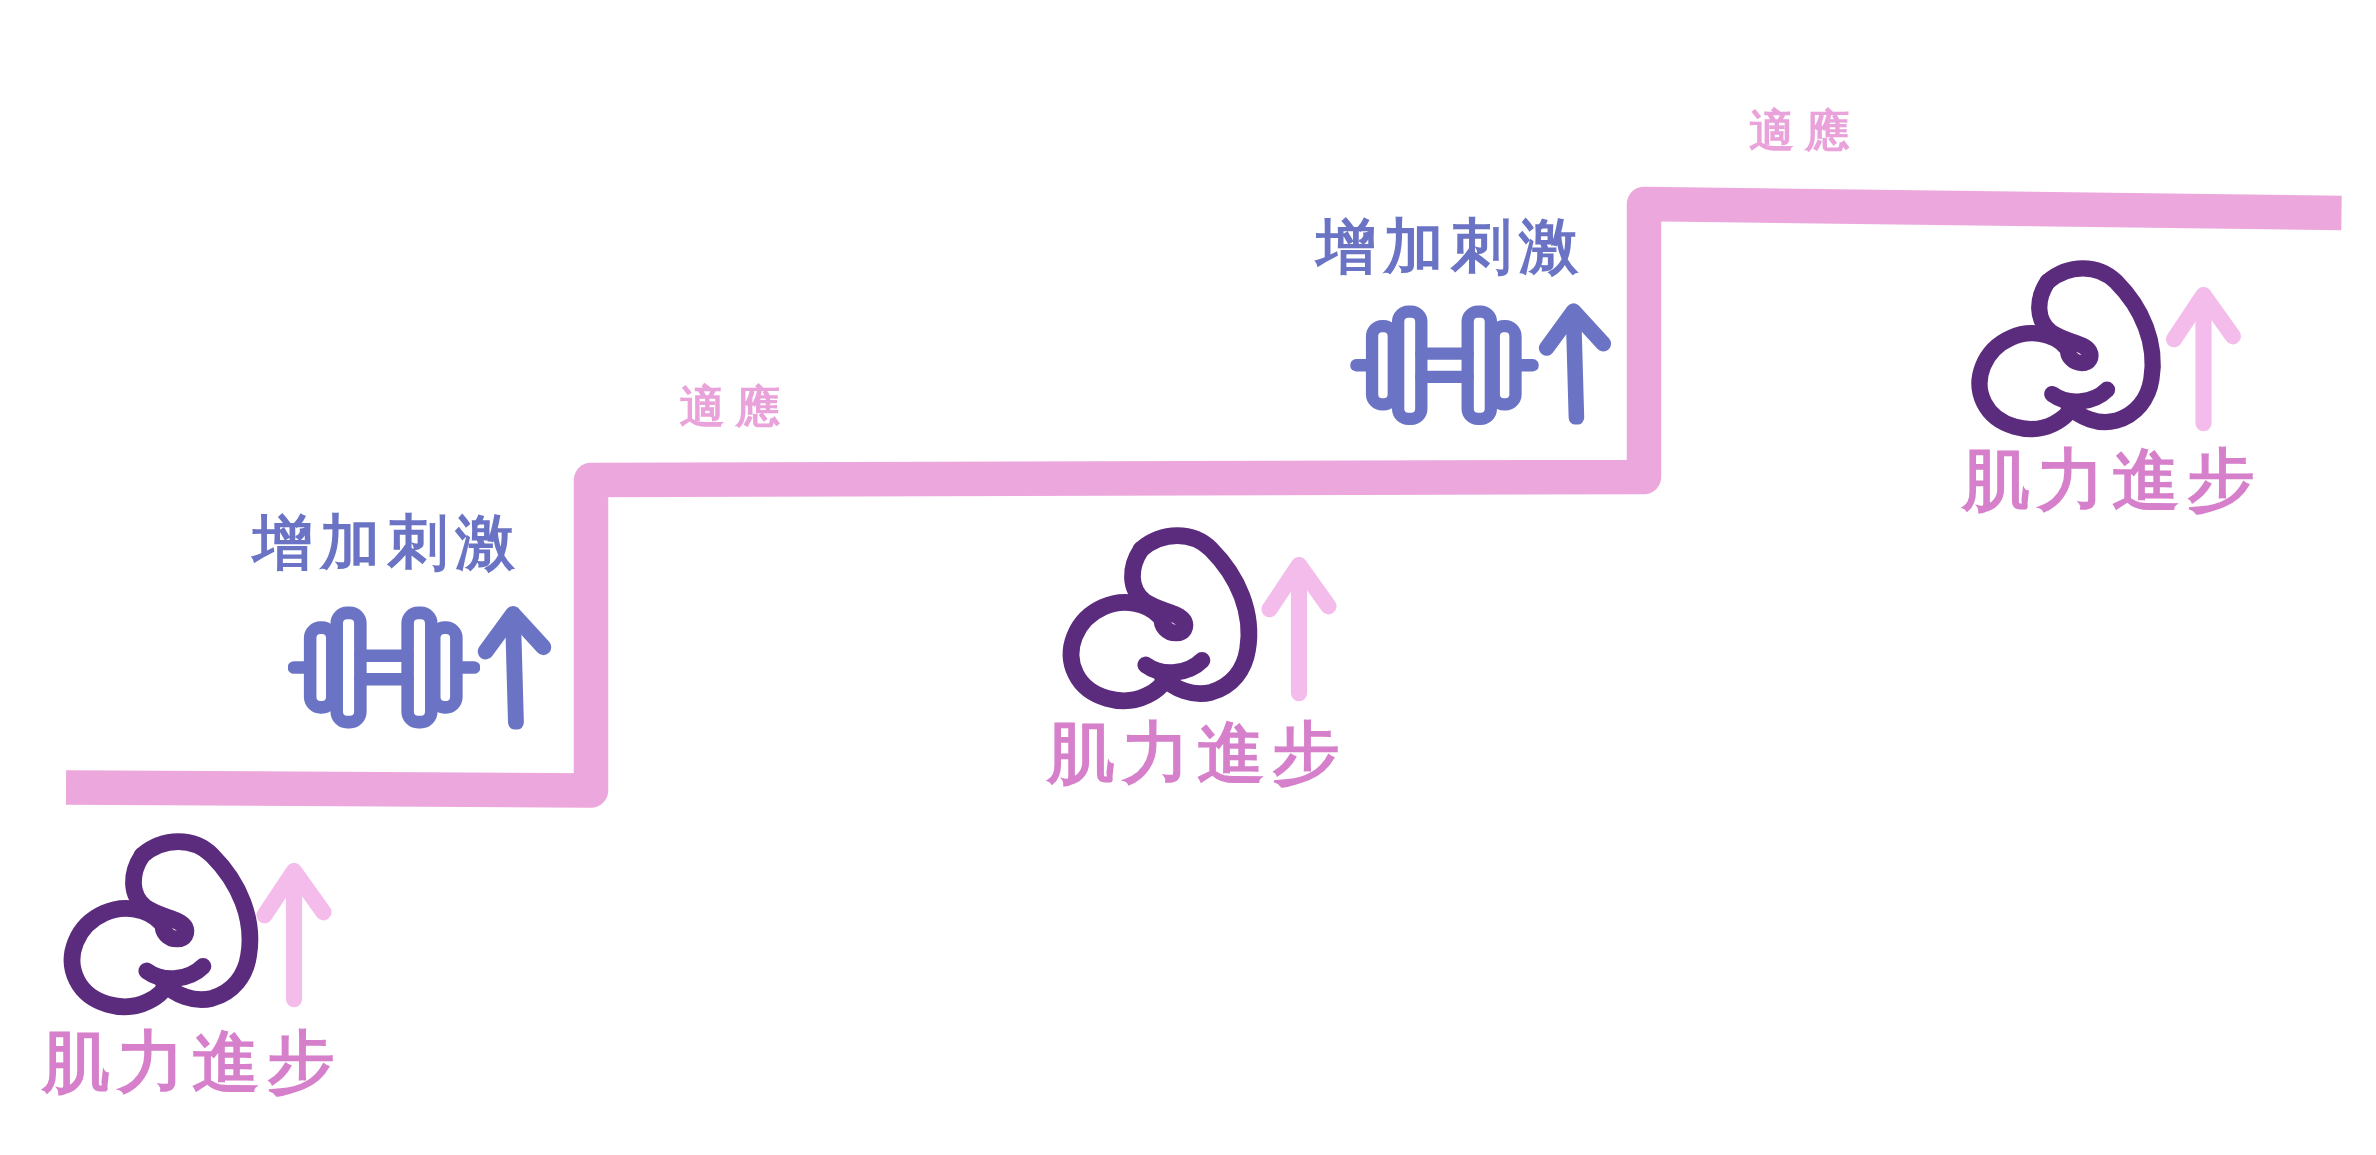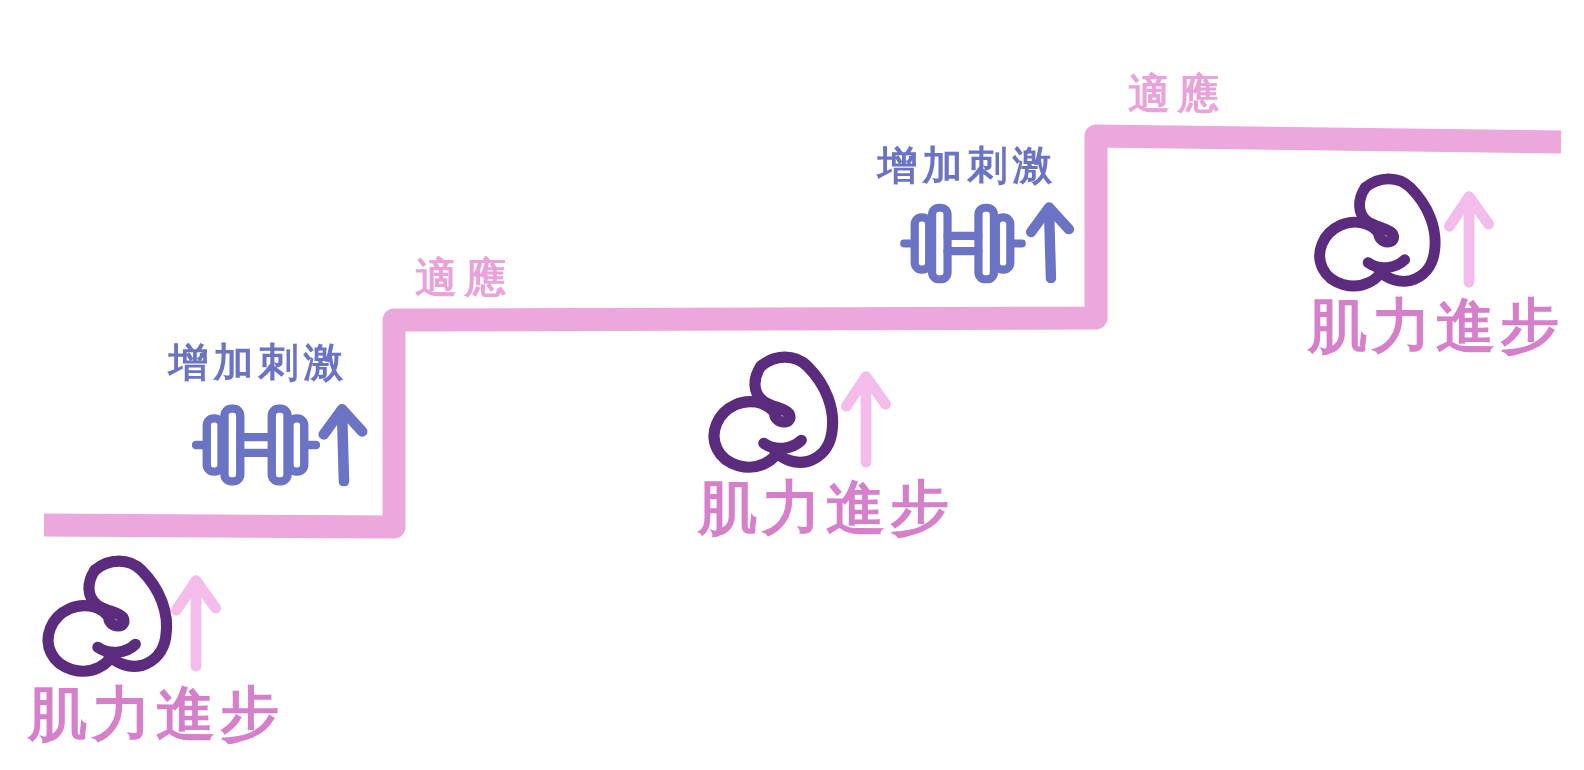--- a/index.html
+++ b/index.html
@@ -29,34 +29,35 @@
     stroke-linejoin: round;
     stroke-linecap: butt;
   }
   .label {
     font-weight: bold;
     white-space: nowrap;
     line-height: 1.05;
   }
   .adaptation-label {
     color: var(--adaptation-text);
-    font-size: 42px;
+    font-size: 30px;
     letter-spacing: 7px;
     width: 150px;
+    text-align: center;
   }
   .stimulus-label {
     color: var(--stimulus-text);
     font-size: 40px;
     letter-spacing: 5px;
     width: 215px;
     text-align: center;
   }
   .progress-label {
     color: var(--progress-text);
-    font-size: 59px;
+    font-size: 45px;
     letter-spacing: 5px;
     width: 215px;
     text-align: left;
   }
   .icon-bicep   { color: var(--bicep-icon); }
   .icon-blue    { color: var(--stimulus-text); }
   .icon-pink    { color: var(--pink-arrow); }
   svg.icon { display: block; overflow: visible; }
 </style>
 </head>

